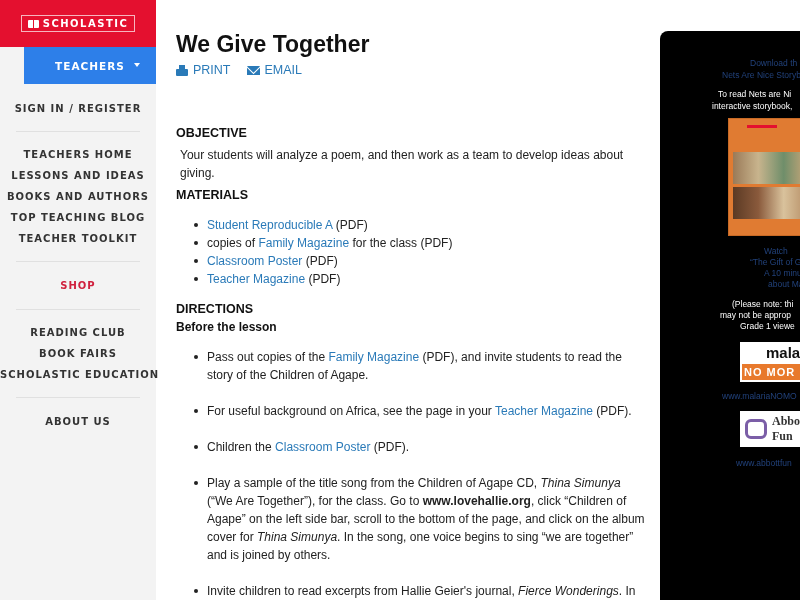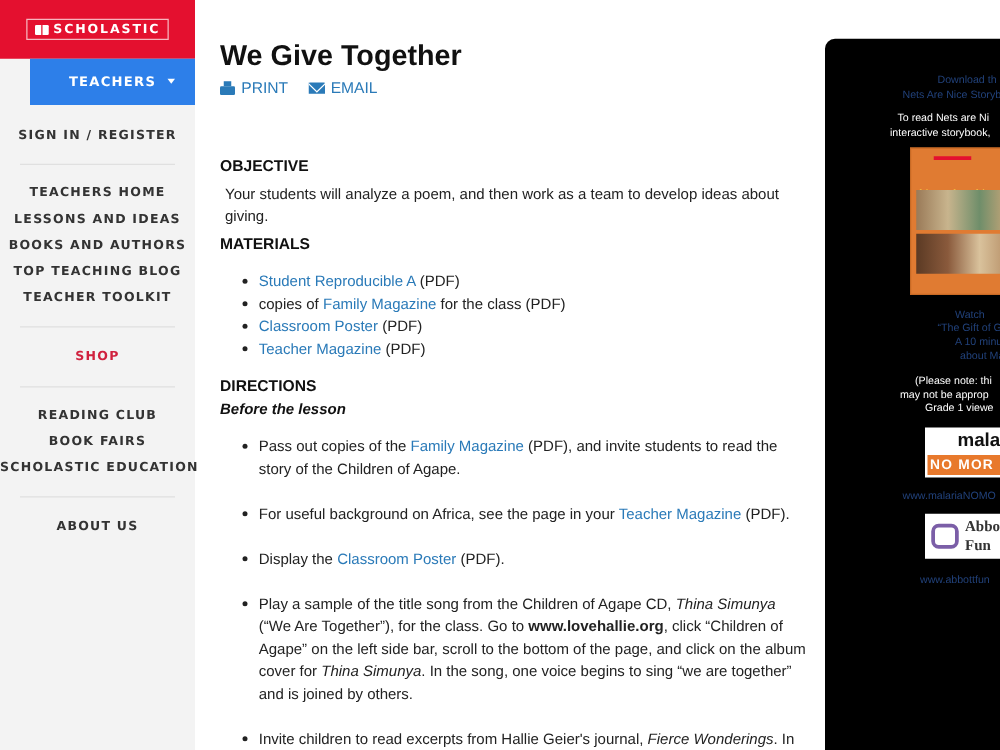--- a/index.html
+++ b/index.html
@@ -25,21 +25,21 @@
   .actions { position: absolute; top: 63px; left: 0; display: flex; gap: 16px; font-size: 12.5px; color: #2a7ab8; }
   .action { display: flex; align-items: center; gap: 5px; }
   .print-icon { width: 12px; height: 11px; position: relative; }
   .print-icon::before { content: ""; position: absolute; left: 3px; top: 0; width: 6px; height: 4px; background: #2a7ab8; }
   .print-icon::after { content: ""; position: absolute; left: 0; top: 4px; width: 12px; height: 7px; background: #2a7ab8; border-radius: 1px; }
   .mail-icon { width: 13px; height: 9px; background: #2a7ab8; position: relative; overflow: hidden; }
   .mail-icon::after { content: ""; position: absolute; left: 1px; top: -5px; width: 9px; height: 9px; border: 1px solid #fff; transform: rotate(45deg); }
 
   .content { position: absolute; top: 124px; left: 0; width: 470px; font-size: 12px; color: #222; line-height: 18px; }
   .h { font-weight: bold; font-size: 12.5px; color: #111; }
-  .sub { font-weight: bold; font-size: 12px; color: #111; font-style: italic; }
+  .sub { font-weight: bold; font-size: 12px; color: #111; }
   p { margin: 4px; }
   ul { list-style: none; padding-left: 16px; }
   li { position: relative; padding-left: 15px; }
   li::before { content: ""; position: absolute; left: 2px; top: 7px; width: 4px; height: 4px; background: #222; border-radius: 50%; }
   a, .link { color: #2a7ab8; text-decoration: none; }
   .sp-mat { margin-top: 0; }
   .mat-list { margin-top: 12px; }
   .sp-dir { margin-top: 12px; }
   .dir-list { margin-top: 12px; }
   .dir-list li { margin-bottom: 18px; }
@@ -129,21 +129,21 @@
       <li><span>copies of </span><a class="link">Family Magazine</a><span> for the class (PDF)</span></li>
       <li><span></span><a class="link">Classroom Poster</a><span> (PDF)</span></li>
       <li><span></span><a class="link">Teacher Magazine</a><span> (PDF)</span></li>
     </ul>
 
     <div class="h sp-dir">DIRECTIONS</div>
     <div class="sub">Before the lesson</div>
     <ul class="dir-list">
       <li><span>Pass out copies of the </span><a class="link">Family Magazine</a><span> (PDF), and invite students to read the story of the Children of Agape.</span></li>
       <li><span>For useful background on Africa, see the page in your </span><a class="link">Teacher Magazine</a><span> (PDF).</span></li>
-      <li><span>Display the </span><a class="link">Classroom Poster</a><span> (PDF).</span></li>
+      <li><span>Children the </span><a class="link">Classroom Poster</a><span> (PDF).</span></li>
       <li><span>Play a sample of the title song from the Children of Agape CD, </span><i>Thina Simunya</i><span> (“We Are Together”), for the class. Go to </span><b>www.lovehallie.org</b><span>, click “Children of Agape” on the left side bar, scroll to the bottom of the page, and click on the album cover for </span><i>Thina Simunya</i><span>. In the song, one voice begins to sing “we are together” and is joined by others.</span></li>
       <li><span>Invite children to read excerpts from Hallie Geier's journal, </span><i>Fierce Wonderings</i><span>. In</span></li>
     </ul>
   </div>
 </main>
 
 <aside class="promo">
   <div class="inner blue" style="top:26px; left:80px; width:140px; text-align:left; line-height:12px;">
     <div style="padding-left:10px;">Download th</div>
     <div style="margin-left:-18px;">Nets Are Nice Storyb</div>

